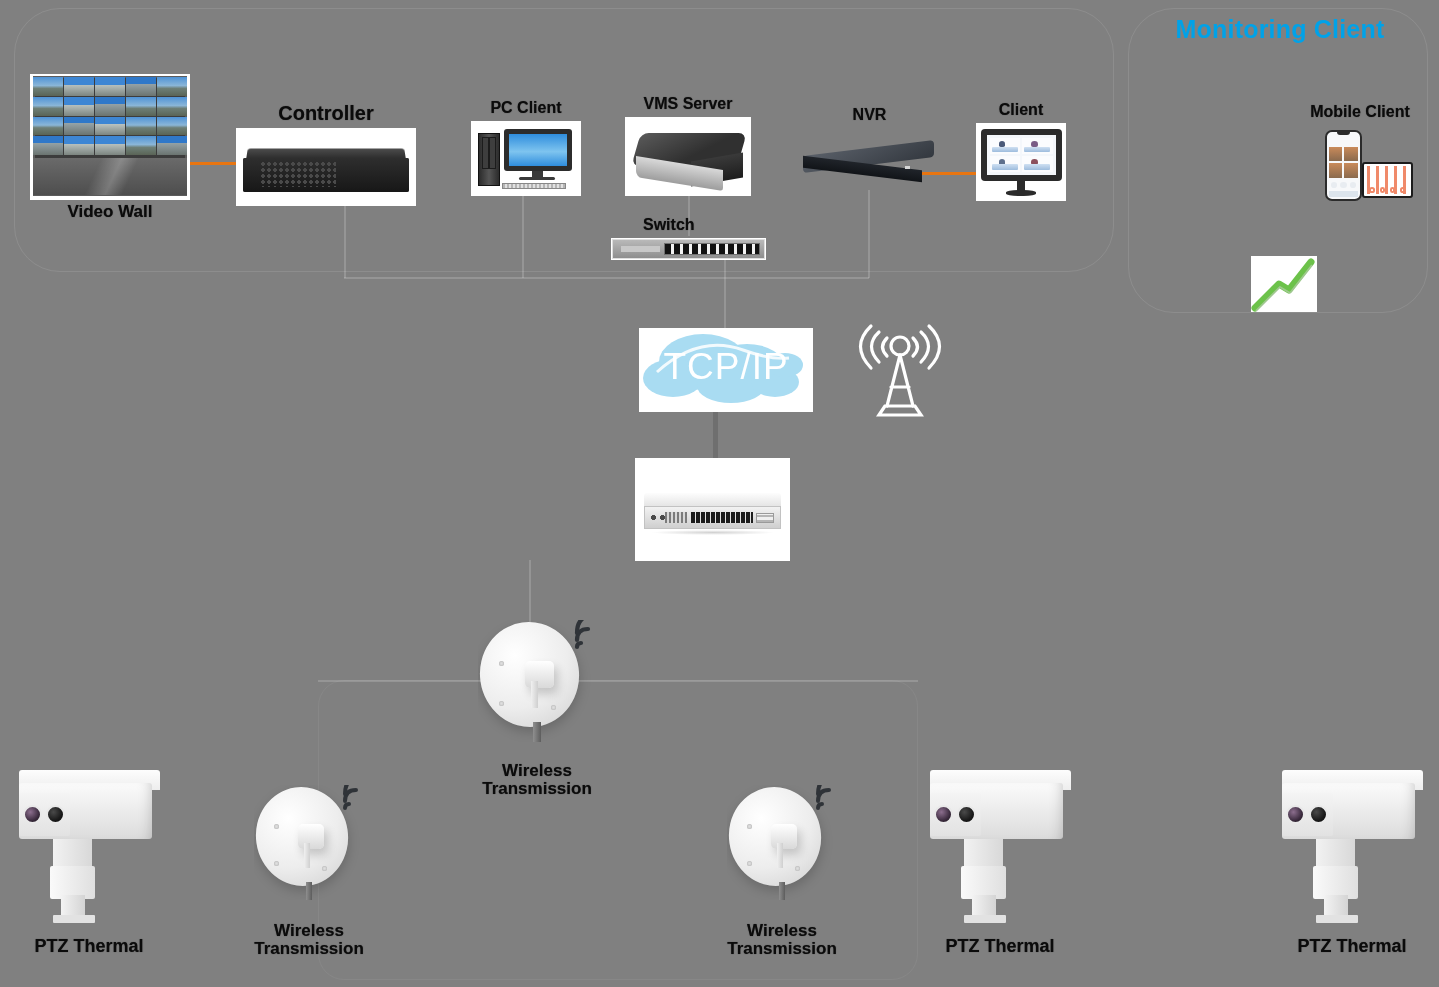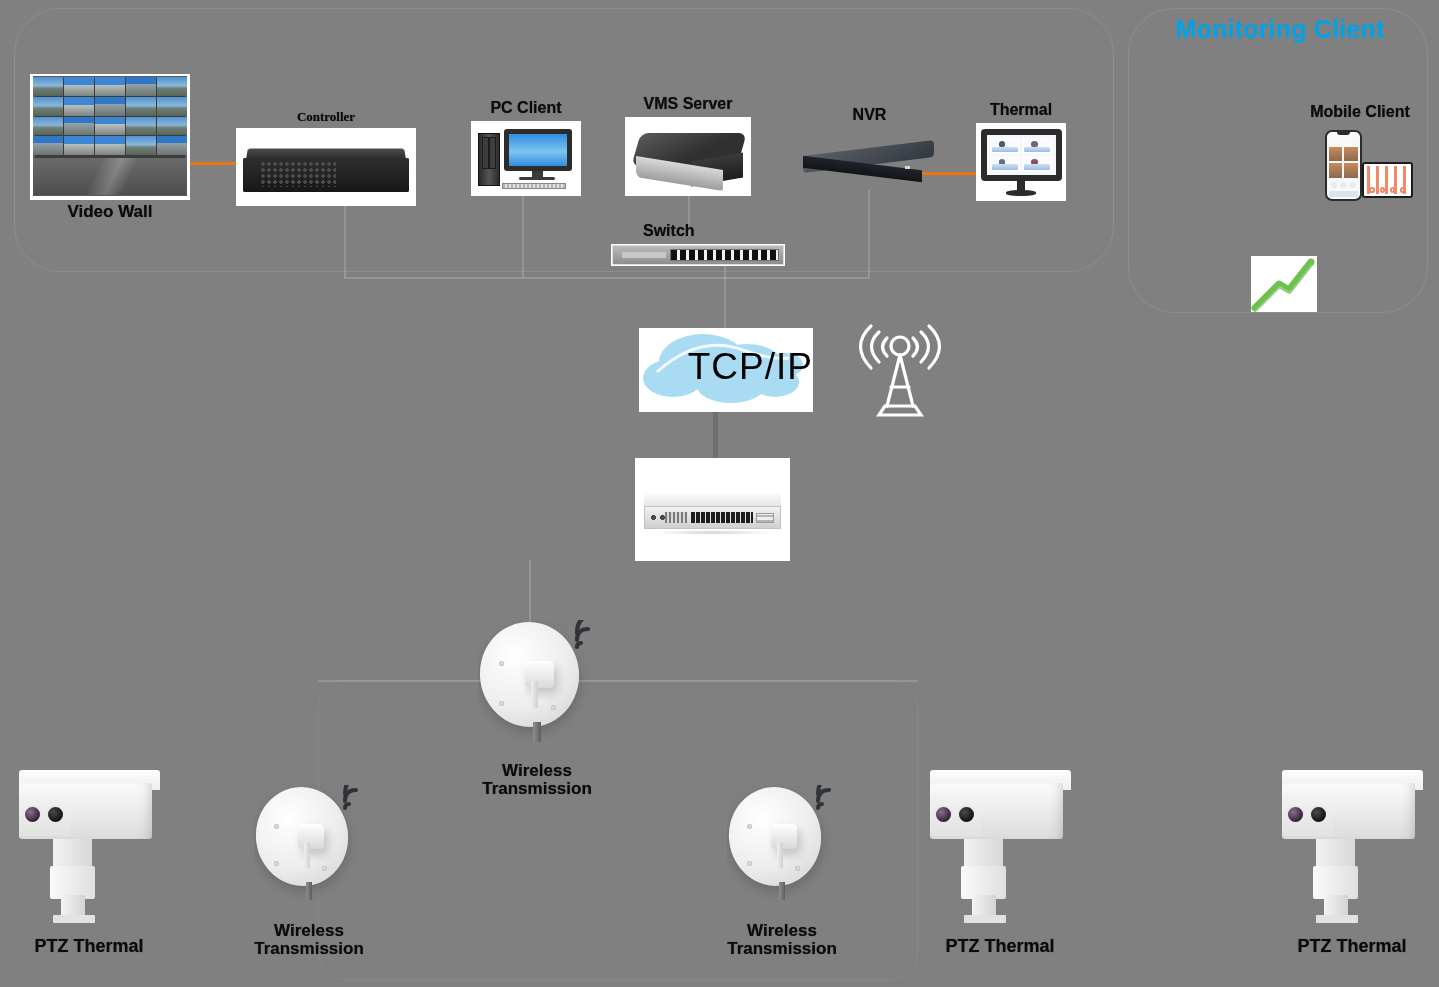--- a/index.html
+++ b/index.html
@@ -144,21 +144,21 @@
              background:#1d1d1d;
              background-image:repeating-linear-gradient(90deg,#e5e5e5 0 1px,#1d1d1d 1px 5px); }
   .rt-sfp { width:14%; height:48%; margin-right:4%;
              background:#efefef; border:1px solid #9a9a9a;
              background-image:repeating-linear-gradient(0deg,#b5b5b5 0 2px,#efefef 2px 5px); }
   .rt-shadow { position:absolute; left:10%; right:10%; top:70%; height:5%;
              background:radial-gradient(ellipse at center, rgba(0,0,0,.18), transparent 70%); }
 
   
   .cloud-txt { position:absolute; width:100%; top:46%; transform:translateY(-50%);
-               text-align:right; color:#000000; font-size:37px; letter-spacing:1px; }
+               text-align:center; color:#ffffff; font-size:37px; letter-spacing:1px; }
 
   
   .lt-lid { position:absolute; left:17%; right:17%; top:12%; height:52%;
             background:#33404d; border:3px solid #cfd4d8; border-radius:4px 4px 0 0; overflow:hidden; }
   .lt-map { position:absolute; left:12%; right:10%; top:8%; bottom:8%;
             background:linear-gradient(145deg,#cfe3c4,#e8e6d8 55%,#bcd6ea); }
   .lt-map::after{content:"";position:absolute;left:0;top:38%;width:36%;height:44%;background:#8fc4e8;}
   .lt-base { position:absolute; left:7%; right:7%; top:64%; height:22%;
              background:linear-gradient(#dfe3e6,#b7bdc2); border-radius:3px; }
   .lt-kbd { position:absolute; left:12%; right:12%; top:67%; height:11%;
@@ -292,21 +292,21 @@
 
   <div class="node" style="left:236px; top:128px; width:180px; height:78px;">
     <div class="art">
       <div class="rk-top"></div>
       <div class="rk-ear" style="left:4%;"></div>
       <div class="rk-ear" style="right:4%;"></div>
       <div class="rk-body">
           <div class="rk-mesh"></div>
         </div>
     </div>
-    <div class="cap above" style="font-size:13px;font-family:Liberation Serif, serif;">Controller</div>
+    <div class="cap above" style="font-size:20px;">Controller</div>
   </div>
 
   <div class="node" style="left:471px; top:121px; width:110px; height:75px;">
     <div class="art">
       <div class="pc-tower"></div>
       <div class="pc-mon">
           <div class="pc-screen"></div>
         </div>
       <div class="pc-stand"></div>
       <div class="pc-foot"></div>
@@ -317,21 +317,21 @@
 
   <div class="node" style="left:625px; top:117px; width:126px; height:79px;">
     <div class="art">
       <div class="vms-top"></div>
       <div class="vms-side"></div>
       <div class="vms-front"></div>
     </div>
     <div class="cap above" style="font-size:16px;">VMS Server</div>
   </div>
 
-  <div class="node" style="left:611px; top:238px; width:174px; height:22px;margin-top:6px;">
+  <div class="node" style="left:611px; top:238px; width:155px; height:22px;">
     <div class="art">
       <div class="sw-body">
         <div class="sw-label"></div>
         <div class="sw-ports"></div>
       </div>
     </div>
     <div class="cap above" style="font-size:16px; left:32px; transform:none;">Switch</div>
   </div>
 
   <div class="node nobg" style="left:797px; top:128px; width:145px; height:62px;">
@@ -361,21 +361,21 @@
             </div>
           <div class="mn-cell">
               <div class="mn-person" style="background:#8b4f5c;"></div>
               <div class="mn-desk"></div>
             </div>
         </div>
       </div>
       <div class="mn-stand"></div>
       <div class="mn-foot"></div>
     </div>
-    <div class="cap above" style="font-size:16px;">Thermal</div>
+    <div class="cap above" style="font-size:16px;">Client</div>
   </div>
 
 
   <div class="node" style="left:1305px; top:125px; width:110px; height:85px;">
     <div class="art nobg">
       <div class="tb-body">
         <div class="tb-chart"></div>
         <div class="tb-row">
             <div class="tb-dot"></div>
             <div class="tb-dot"></div>

